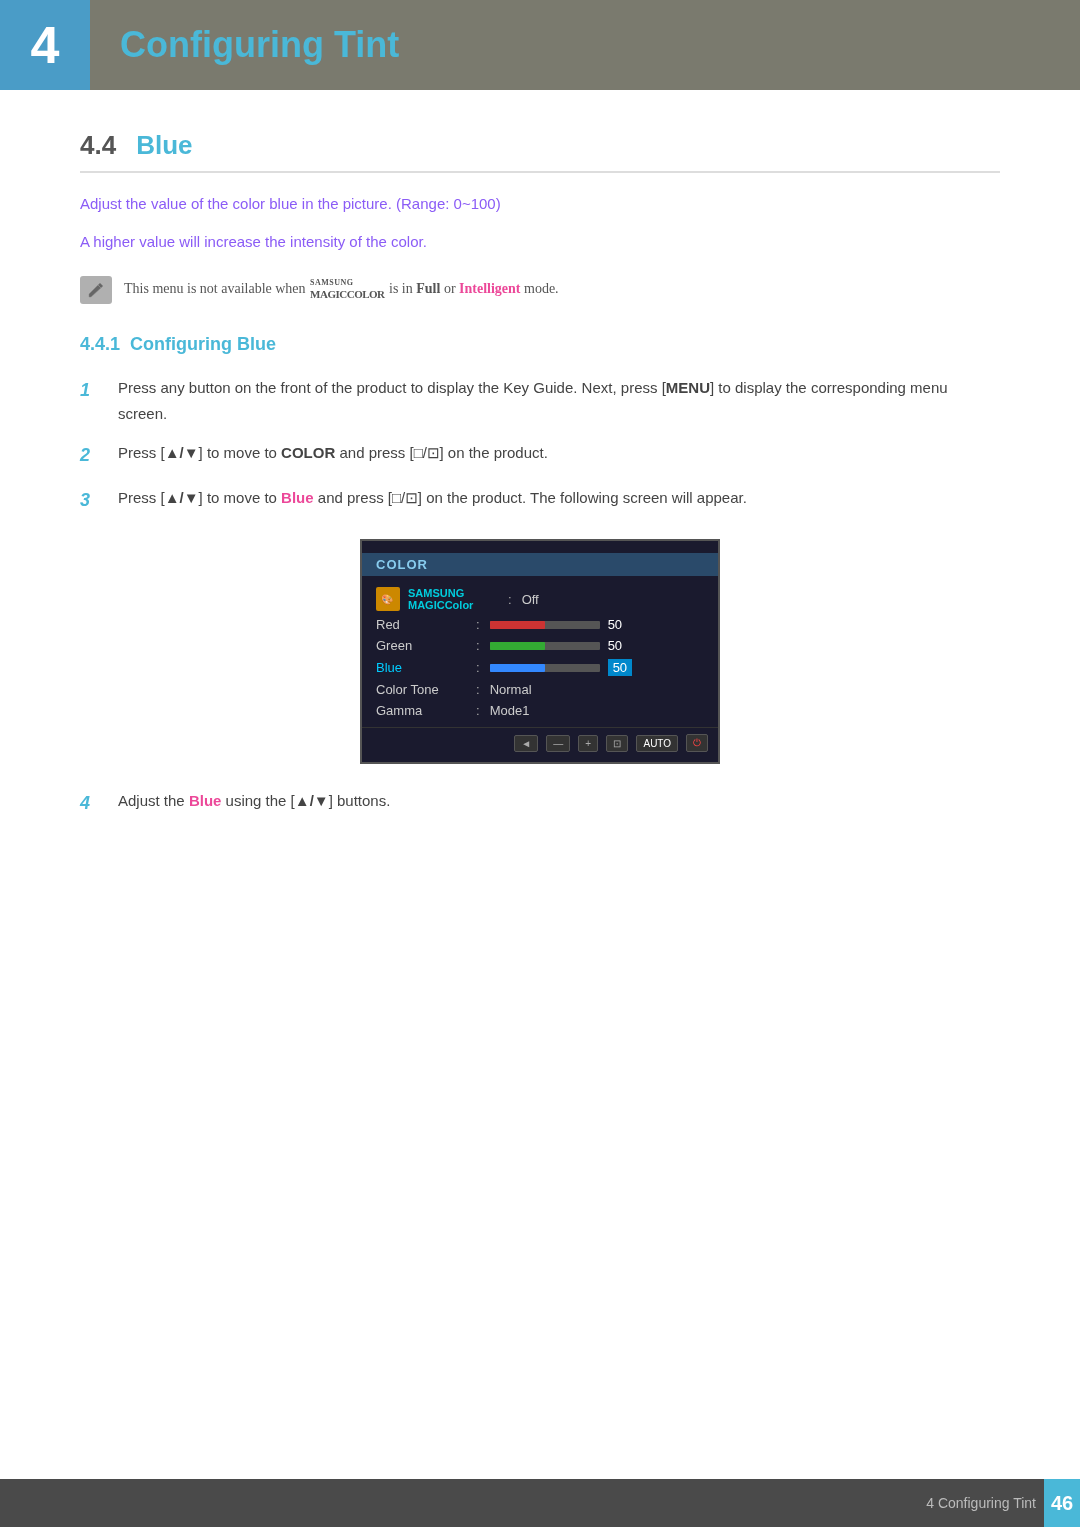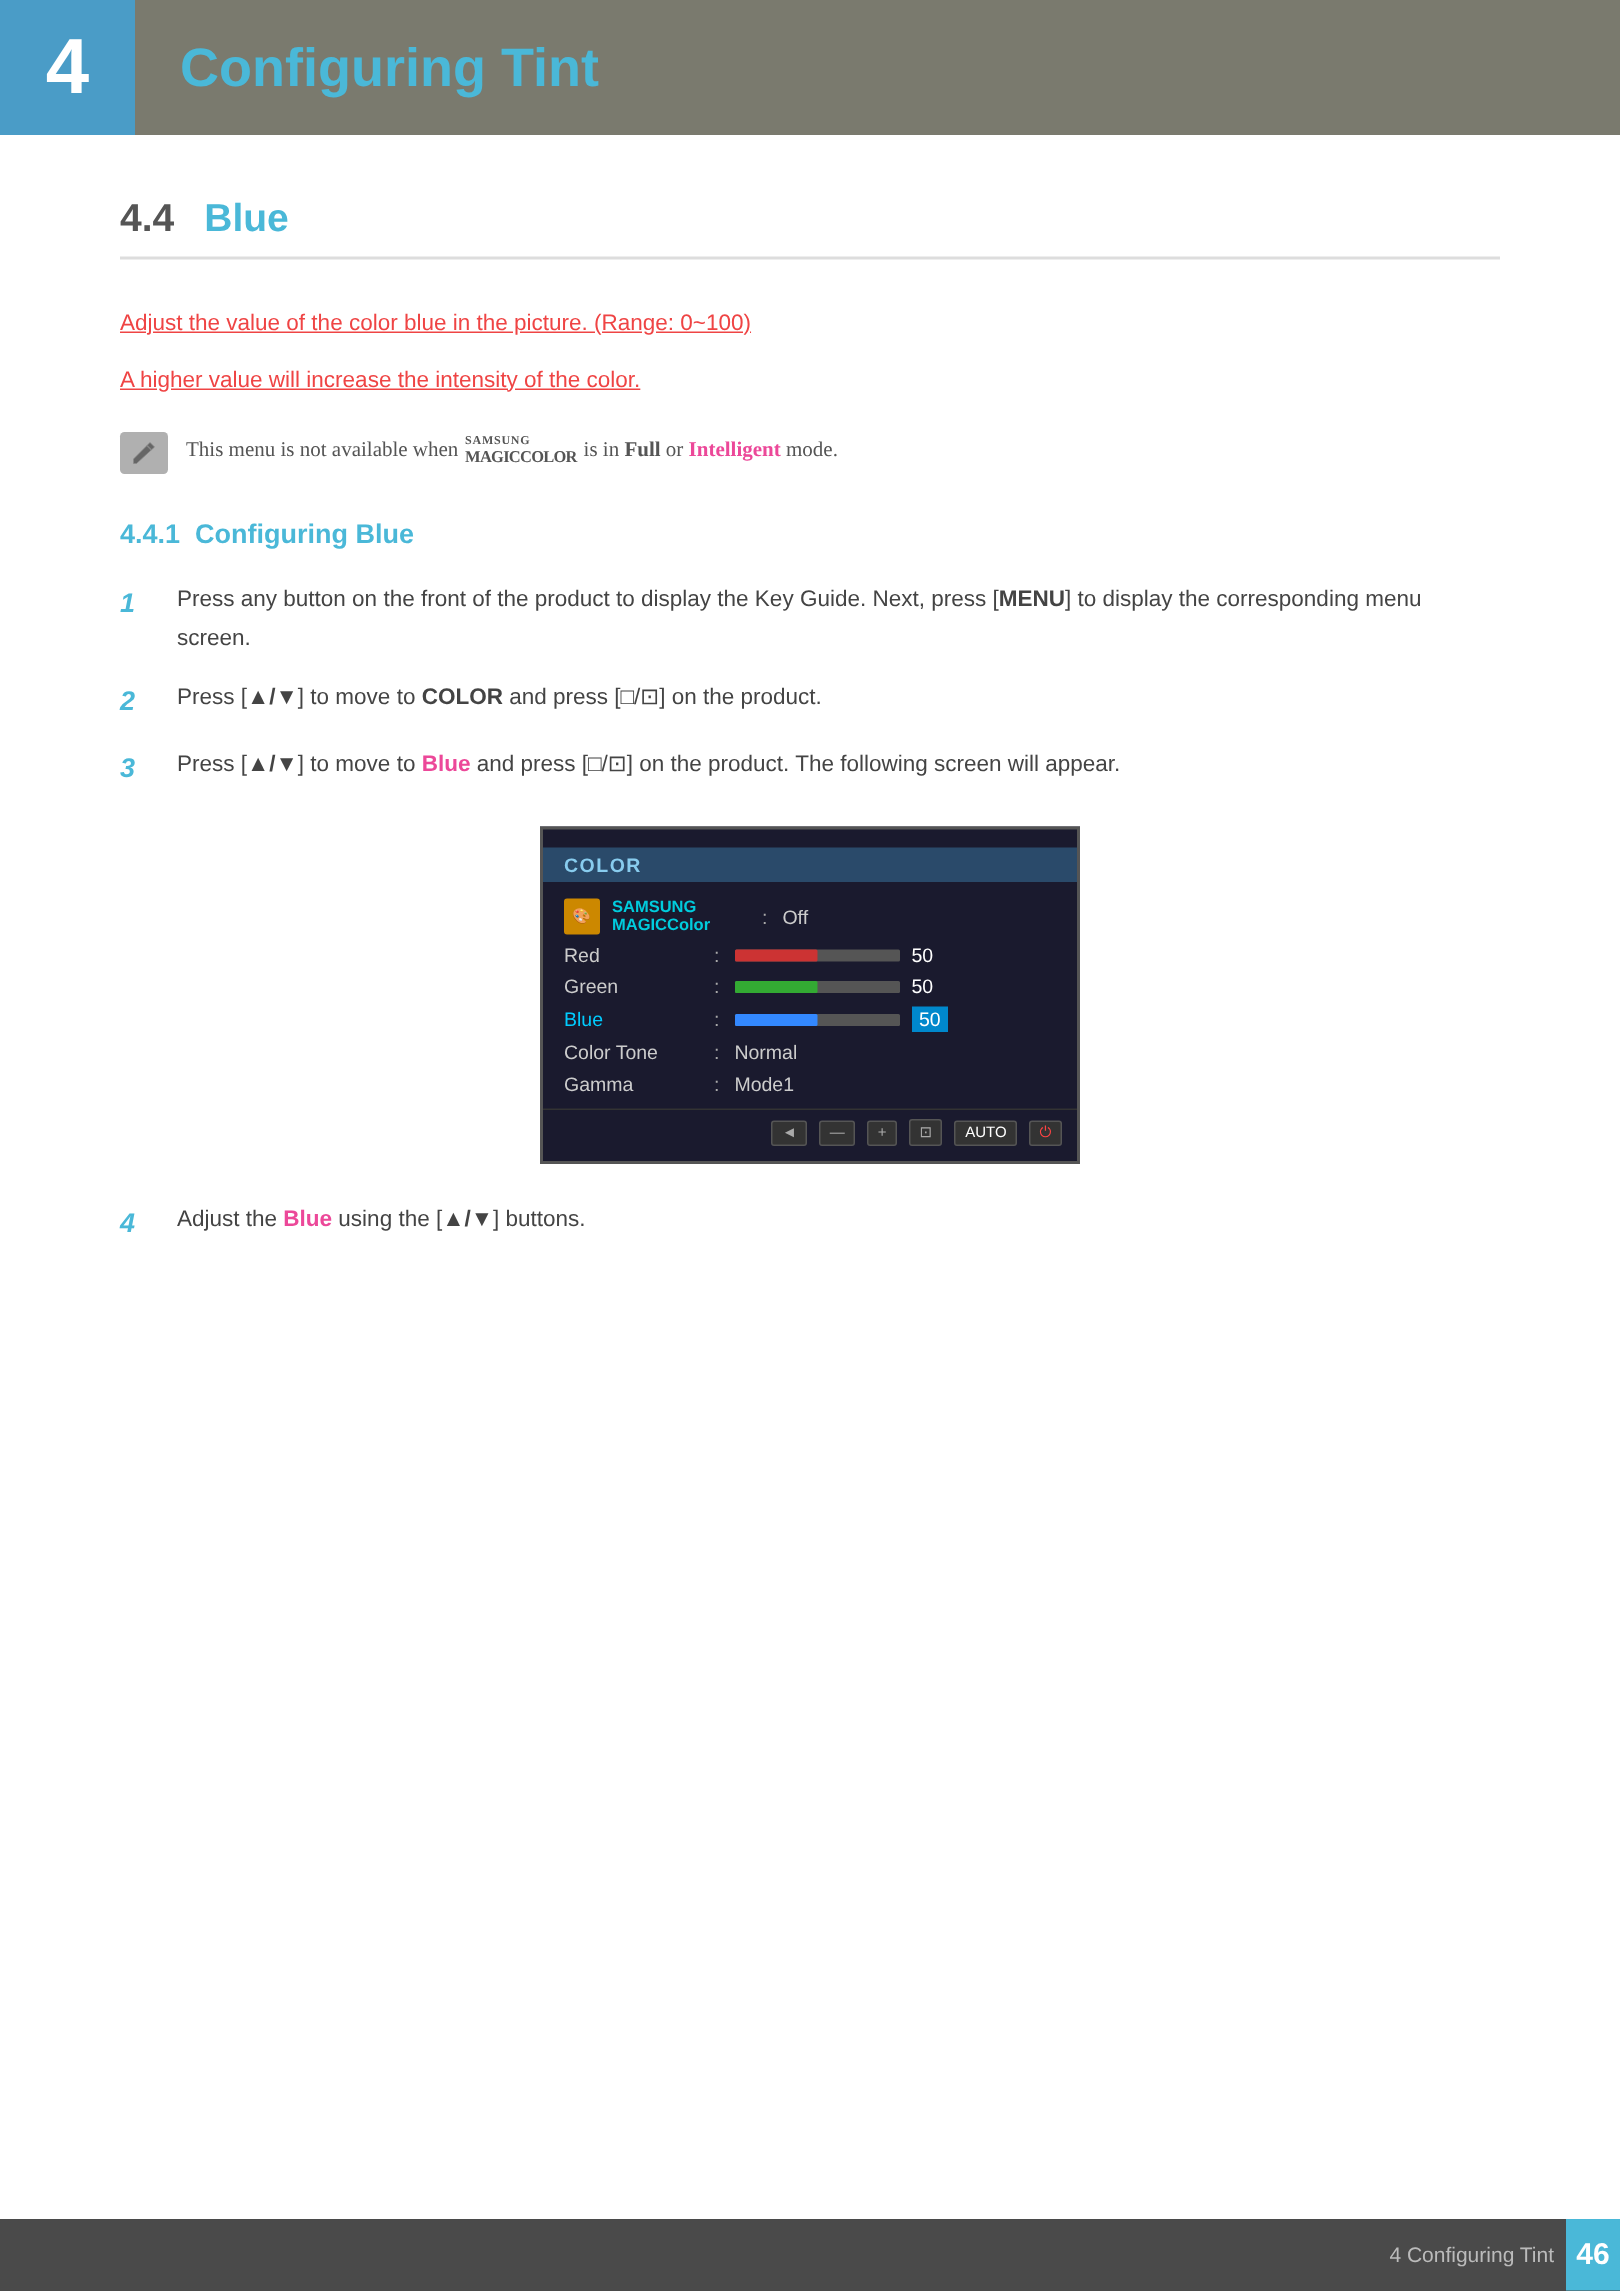--- a/index.html
+++ b/index.html
@@ -33,45 +33,44 @@
 
     
     .content {
       padding: 40px 80px 80px 80px;
     }
 
     
     .section-heading {
       display: flex;
       align-items: baseline;
-      margin-bottom: 30px;
+      margin-bottom: 18px;
       border-bottom: 2px solid #ddd;
       padding-bottom: 10px;
     }
 
     .section-number {
       font-size: 26px;
       font-weight: bold;
       color: #555;
       margin-right: 20px;
     }
 
     .section-title-blue {
       font-size: 26px;
       font-weight: bold;
       color: #4ab8d8;
     }
 
     
     .body-text {
       font-size: 15px;
-      color: #ef4444;
+      color: #8b5cf6;
       line-height: 1.7;
       margin-bottom: 12px;
-      text-decoration: underline;
     }
 
     
     .note-box {
       display: flex;
       align-items: center;
       margin: 20px 0 30px 0;
       gap: 12px;
       font-family: Liberation Serif, serif;
     }

